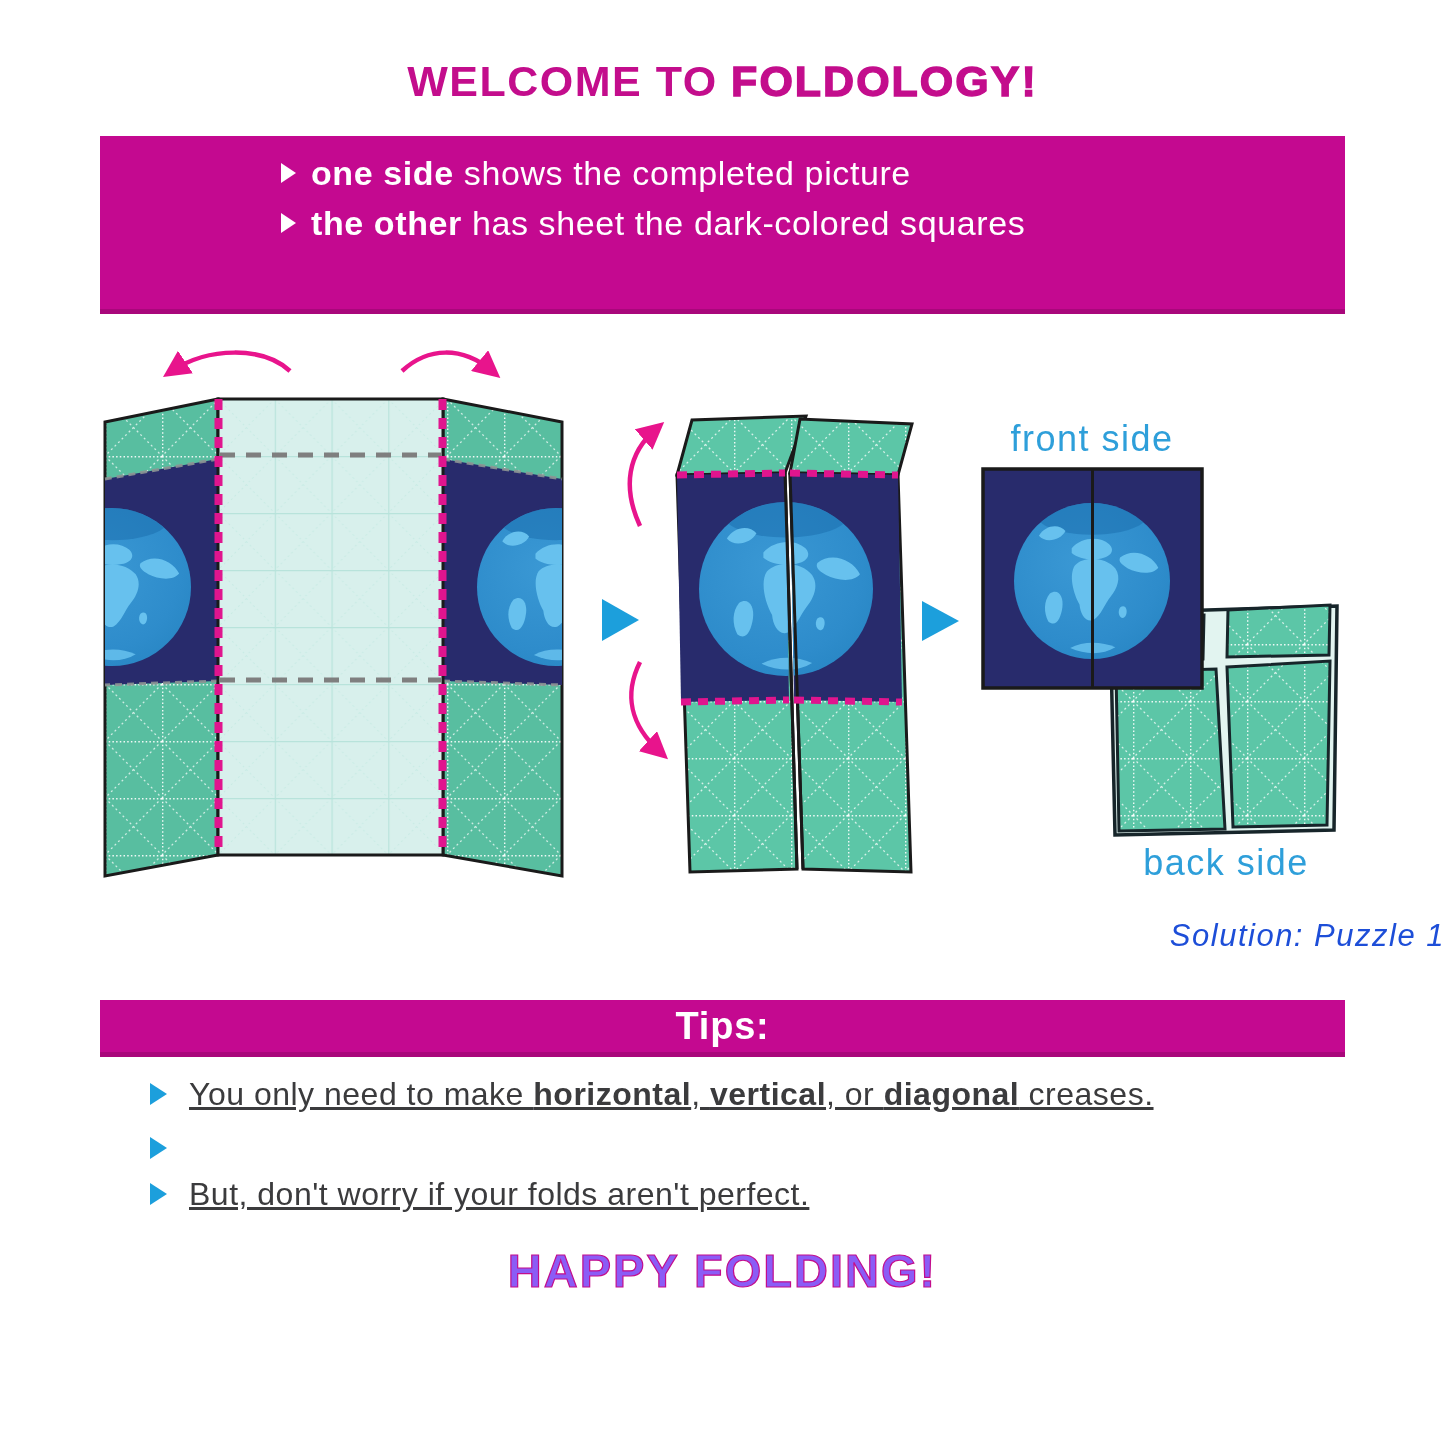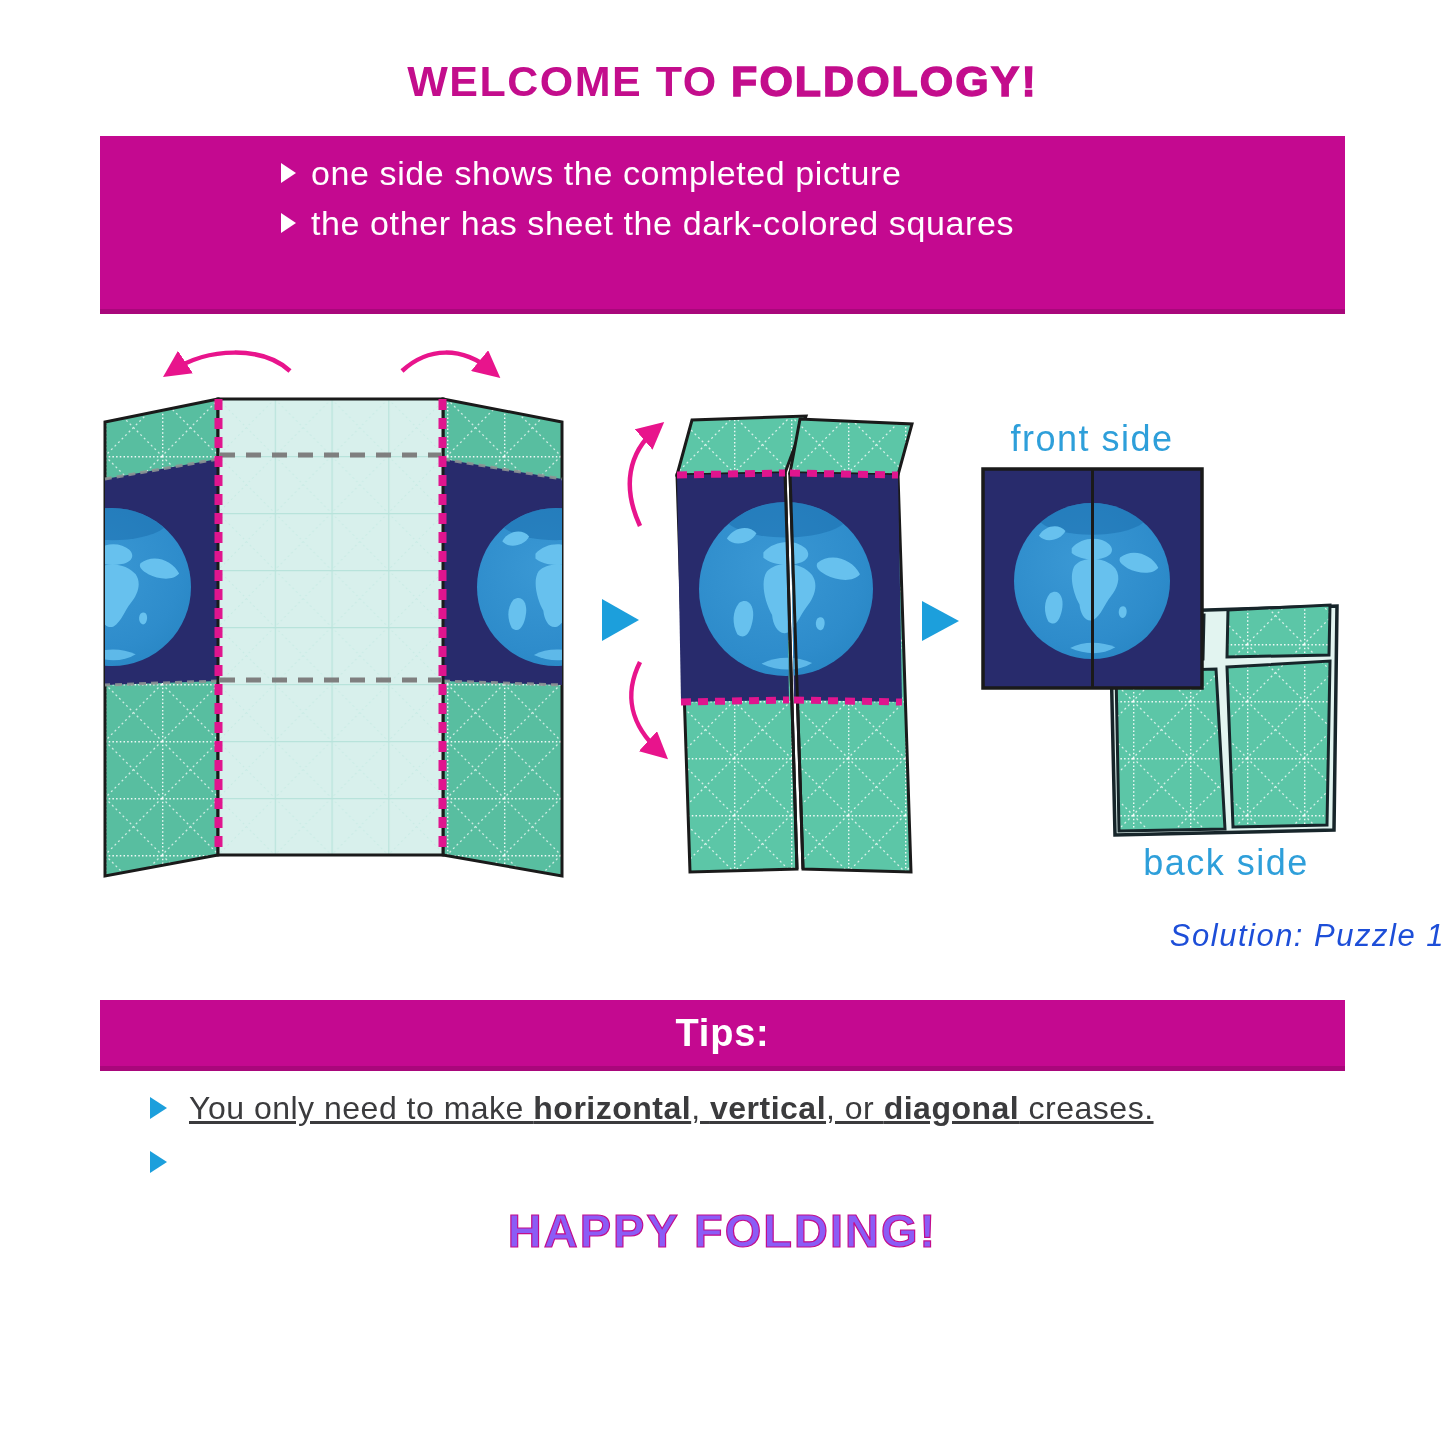--- a/index.html
+++ b/index.html
@@ -22,21 +22,21 @@
     margin:30px 100px 0 100px;
     background:#C40990;
     height:178px; box-sizing:border-box;
     padding-top:17px;
     color:#fff;
     border-bottom:5px solid #A9077B;
   }
   .banner .line { font-size:34px; letter-spacing:0.6px; line-height:40px; margin:0 0 10px 0; }
   .banner .heading { text-align:center; font-weight:bold; font-size:36px; letter-spacing:0.8px; }
   .banner .bullet-line { padding-left:181px; display:flex; align-items:center; }
-  .banner b { font-weight:normal; }
+  .banner b { font-weight:bold; }
 
   .tri { display:inline-block; width:0; height:0; border-style:solid; }
   .tri-white {
     border-width:10px 0 10px 15px;
     border-color:transparent transparent transparent #ffffff;
     margin-right:15px; flex:none;
   }
   .tri-blue {
     border-width:11px 0 11px 17px;
     border-color:transparent transparent transparent #1C9FDC;
@@ -50,21 +50,21 @@
     text-align:right;
     font-style:italic;
     color:#1d4ed8;
     font-size:31px; letter-spacing:1.5px;
     margin-top:-12px; line-height:44px;
   }
 
   .tips-banner {
     margin:42px 100px 0 100px;
     background:#C40990;
-    height:71px; box-sizing:border-box;
+    height:57px; box-sizing:border-box;
     display:flex; align-items:center; justify-content:center;
     color:#fff; font-weight:bold; font-size:38px; letter-spacing:0.8px;
     border-bottom:5px solid #A9077B;
   }
   .tips-list { margin:18px 110px 0 150px; }
   .tip {
     display:flex; align-items:flex-start;
     font-size:32px; color:#3B3B3D; letter-spacing:0.5px;
     line-height:38px; margin-bottom:16px;
   }
@@ -230,15 +230,19 @@
 </div>
 
 <div class="tips-list">
   <div class="tip">
     <span class="tri tri-blue"></span>
     <p><span>You only need to make </span><b>horizontal</b><span>, </span><b>vertical</b><span>, or </span><b>diagonal</b><span> creases.</span></p>
   </div>
   <div class="tip">
     <span class="tri tri-blue"></span>
   </div>
+  <div class="tip">
+    <span class="tri tri-blue"></span>
+    <p><span>But, don't worry if your folds aren't perfect.</span></p>
+  </div>
 </div>
 
 <div class="footer">HAPPY FOLDING!</div>
 
 </body></html>

